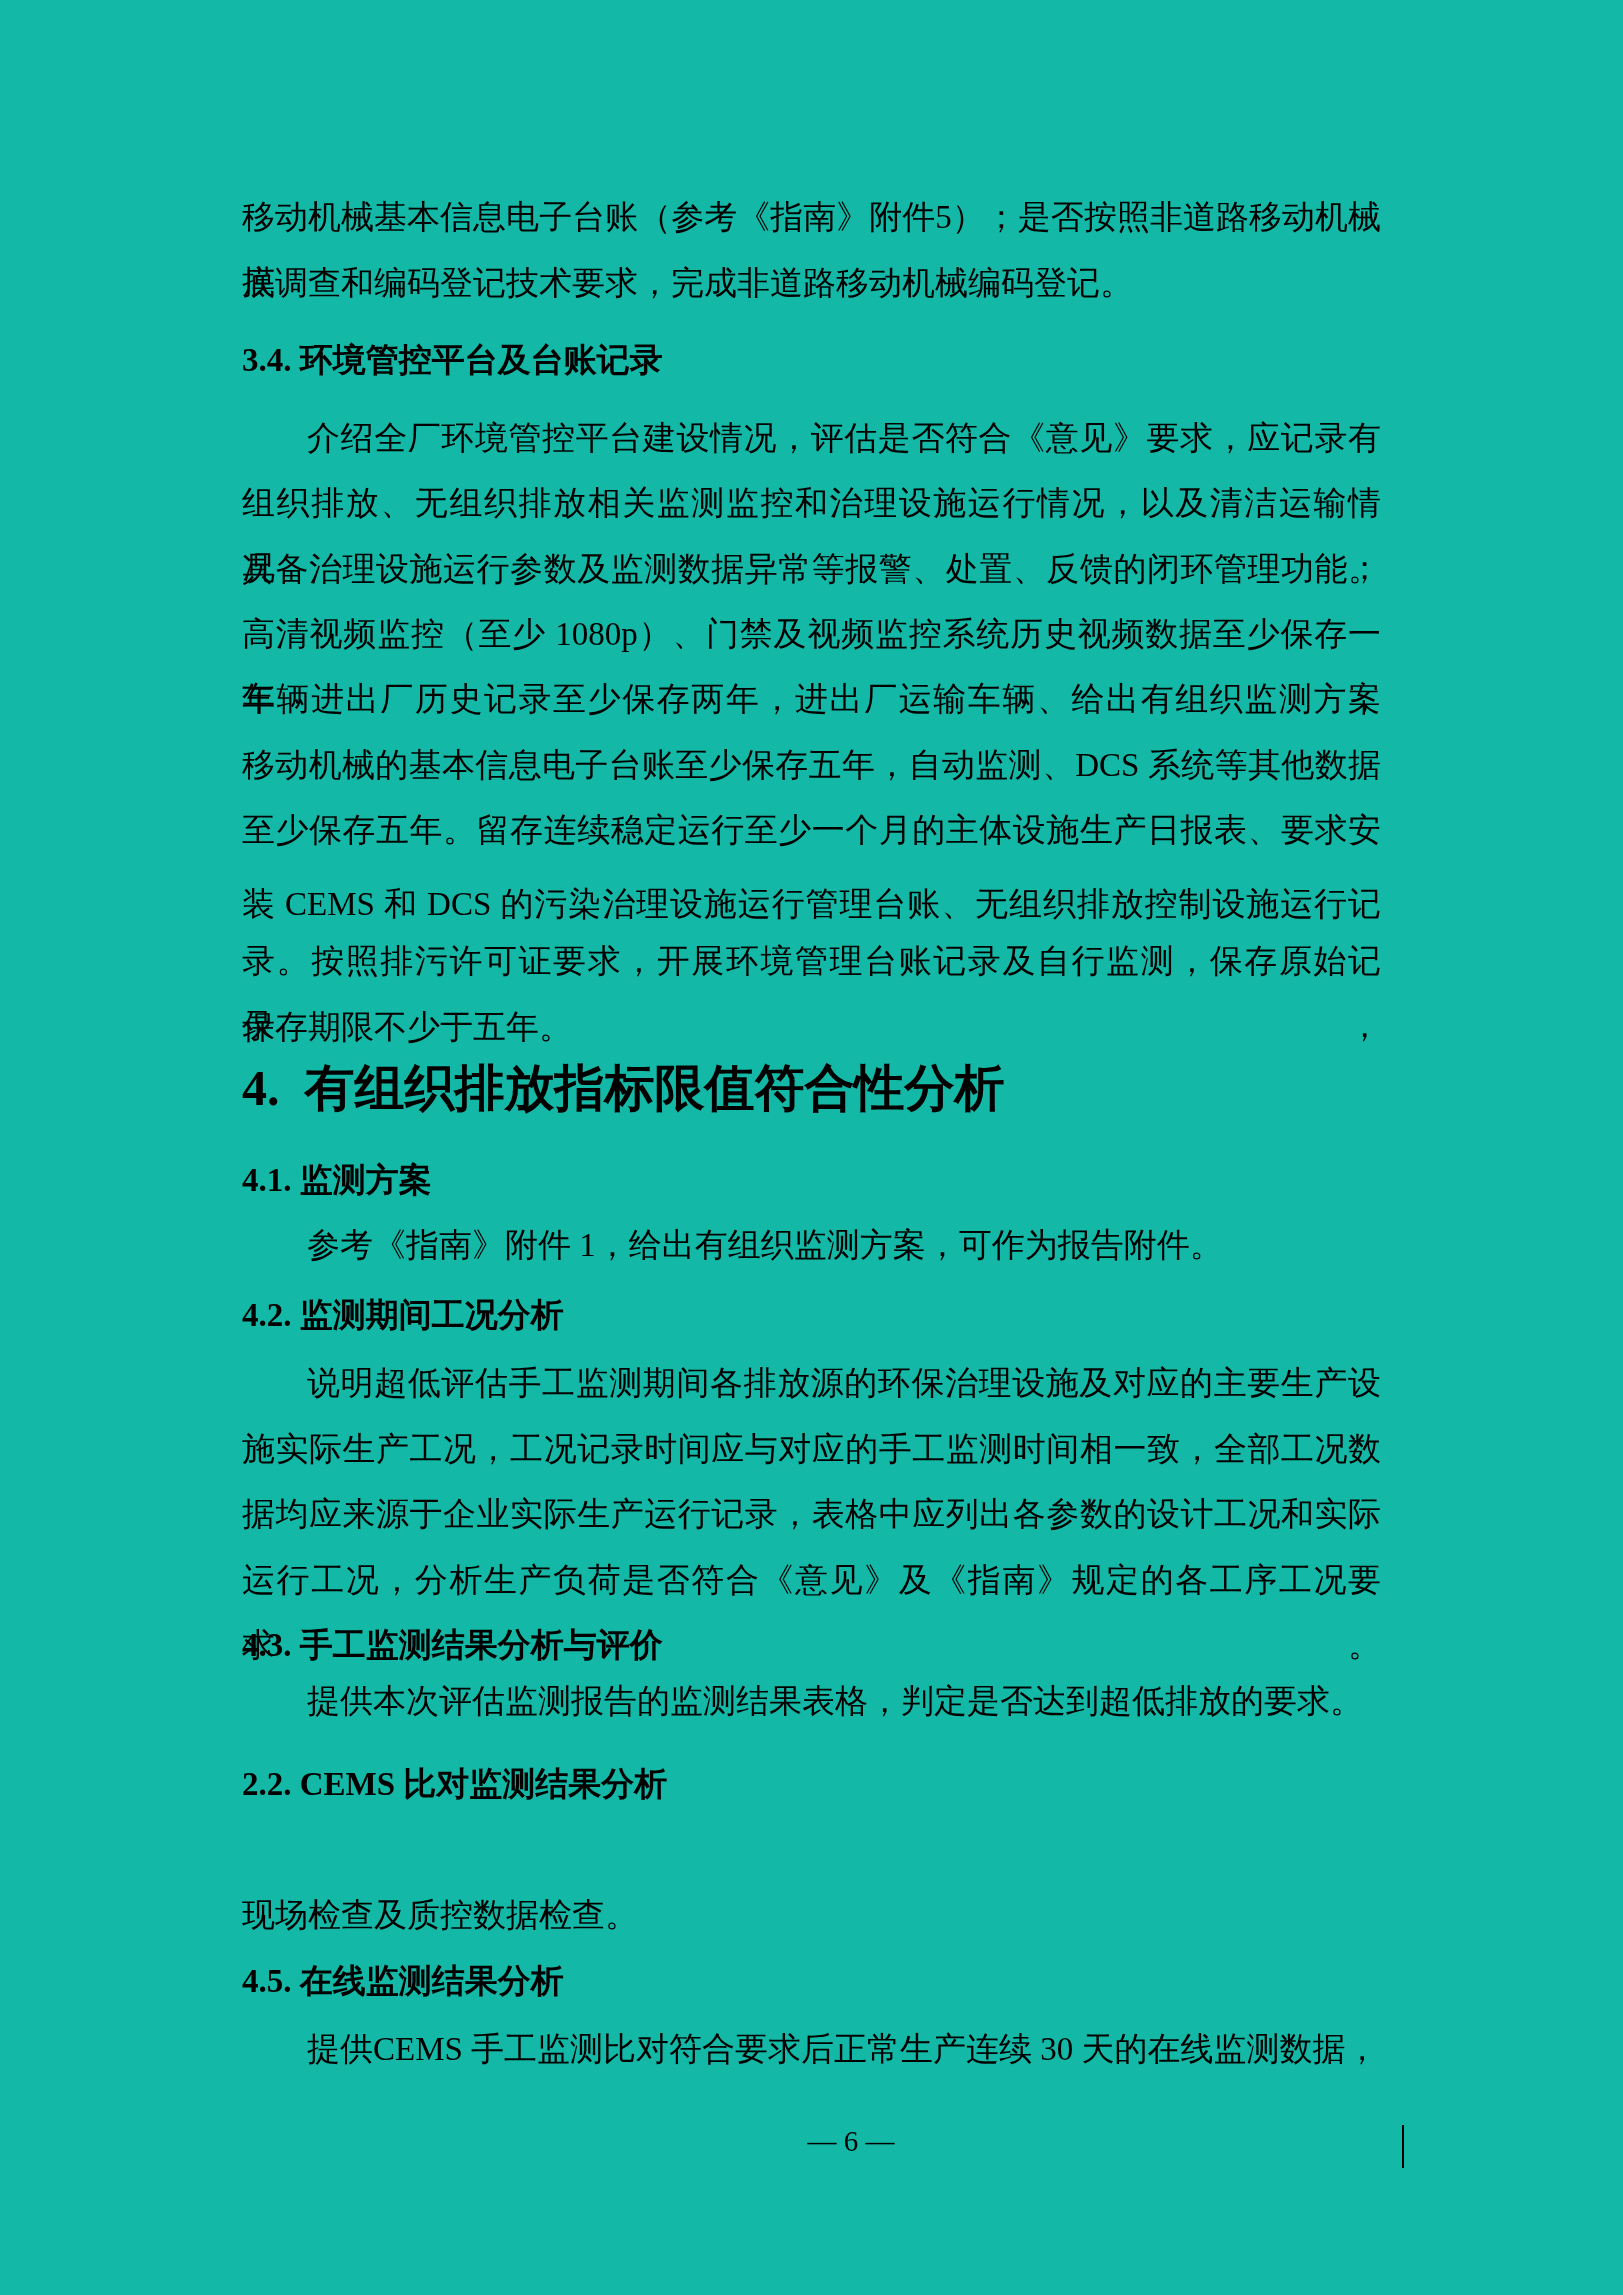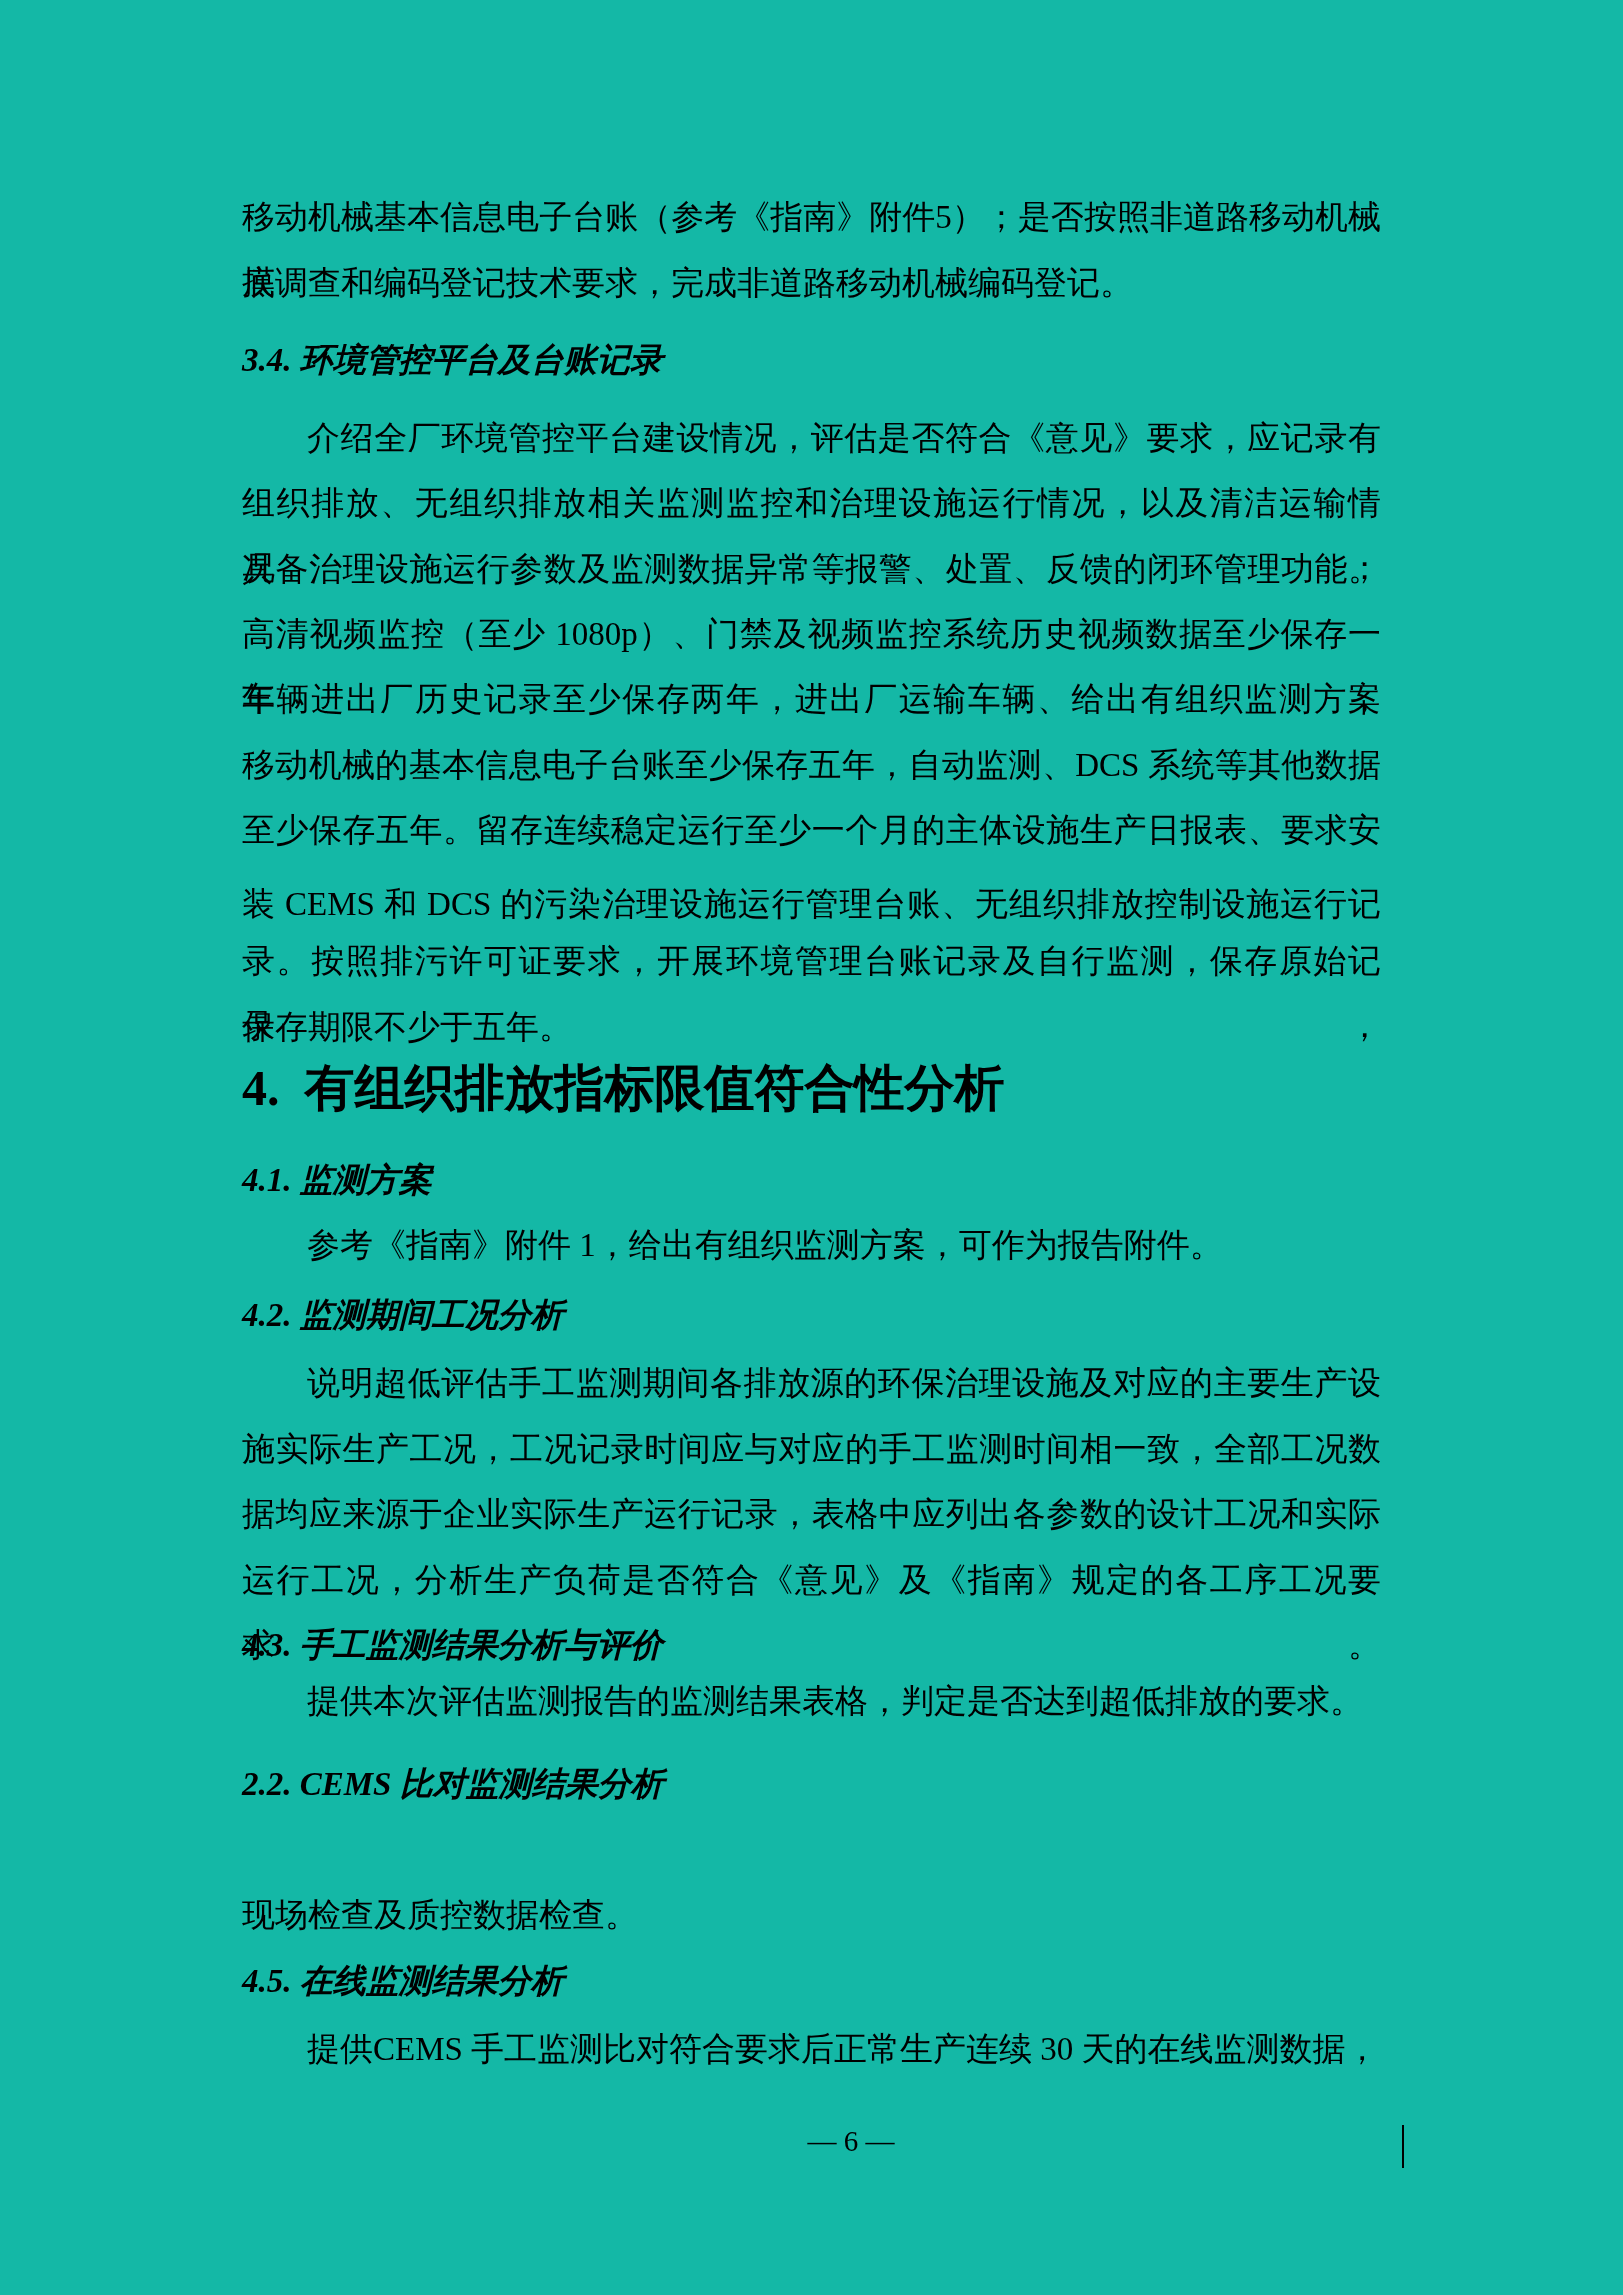--- a/index.html
+++ b/index.html
@@ -34,21 +34,20 @@
     white-space: normal;
     text-align: justify;
     text-align-last: justify;
   }
   .ind {
     text-indent: 65px;
   }
   .h-sub {
     font-weight: bold;
     white-space: pre;
-    font-style: italic;
   }
   .h-main {
     position: absolute;
     left: 242px;
     width: 1139px;
     font-size: 50px;
     line-height: 72px;
     font-weight: bold;
     white-space: pre;
   }

